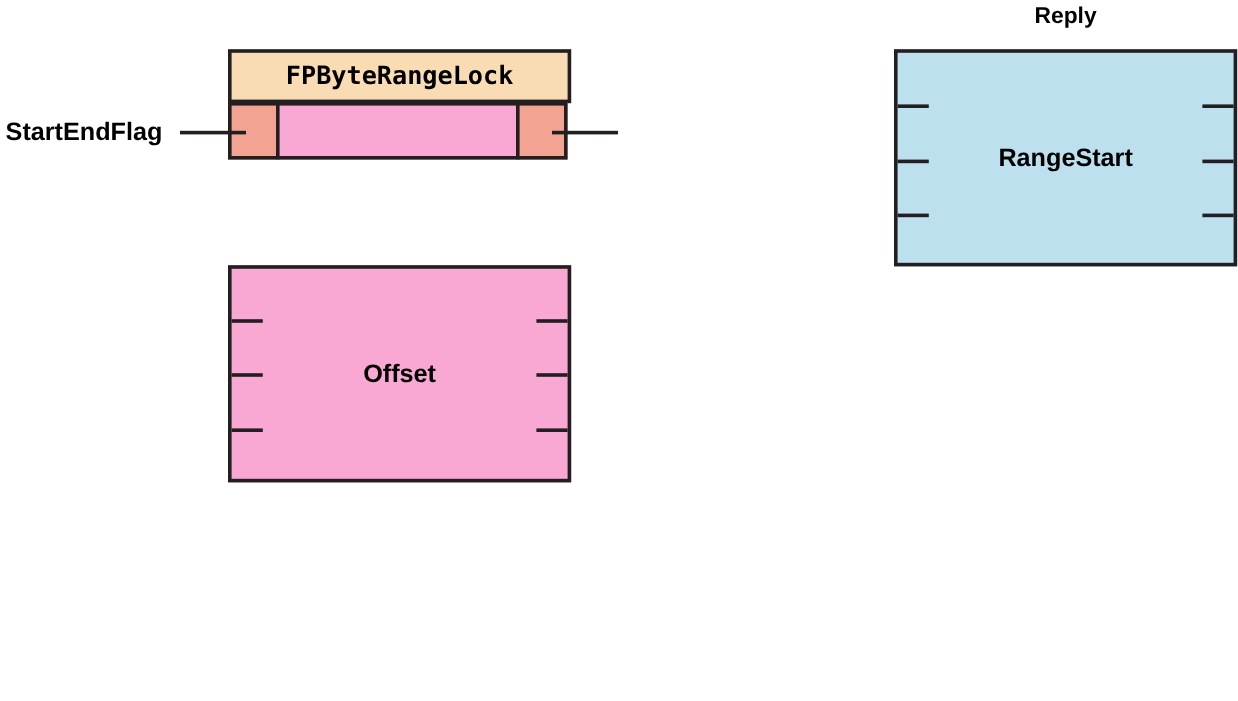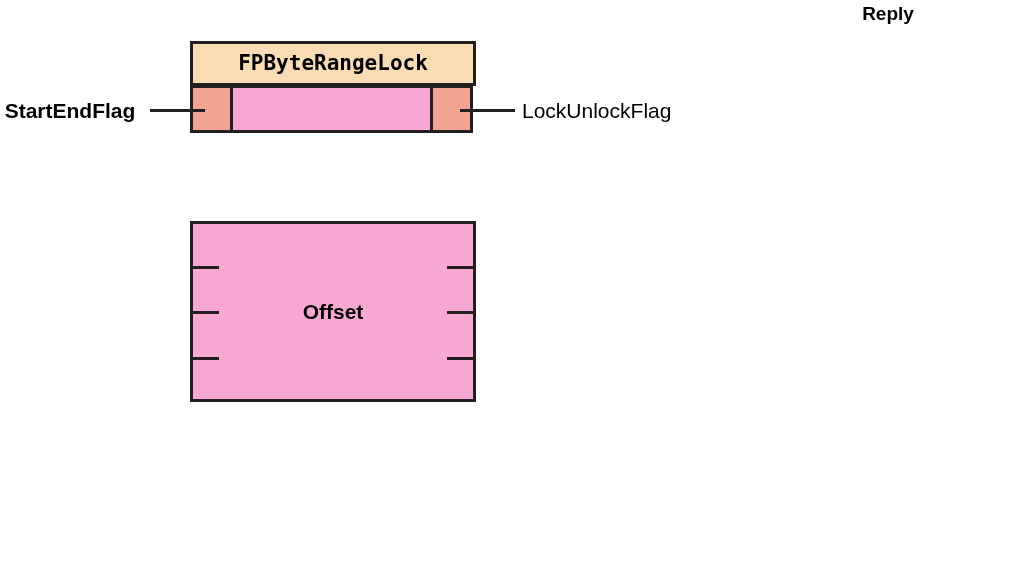--- a/index.html
+++ b/index.html
@@ -110,16 +110,24 @@
     <span class="tick" style="right:0px; top:42px; width:26px;"></span>
     <span class="tick" style="right:0px; top:87px; width:26px;"></span>
     <span class="tick" style="right:0px; top:133px; width:26px;"></span>
   </div>
 
 
   <div class="callout right-aligned" style="left:0px; top:100px; width:140px;">StartEndFlag</div>
   <span class="leader" style="left:150px; top:109px; width:55px;"></span>
 
   <span class="leader" style="left:460px; top:109px; width:55px;"></span>
-  <div class="callout" style="left:522px; top:100px;">LockUnlockFlag</div>
 
+  <div class="pkt-box fill-blue" style="left:745px; top:41px; width:286px; height:181px;">
+    <span class="pkt-label">RangeStart</span>
+    <span class="tick" style="left:0px; top:43px; width:26px;"></span>
+    <span class="tick" style="left:0px; top:89px; width:26px;"></span>
+    <span class="tick" style="left:0px; top:134px; width:26px;"></span>
+    <span class="tick" style="right:0px; top:43px; width:26px;"></span>
+    <span class="tick" style="right:0px; top:89px; width:26px;"></span>
+    <span class="tick" style="right:0px; top:134px; width:26px;"></span>
+  </div>
 
 </div>
 
 </body></html>

